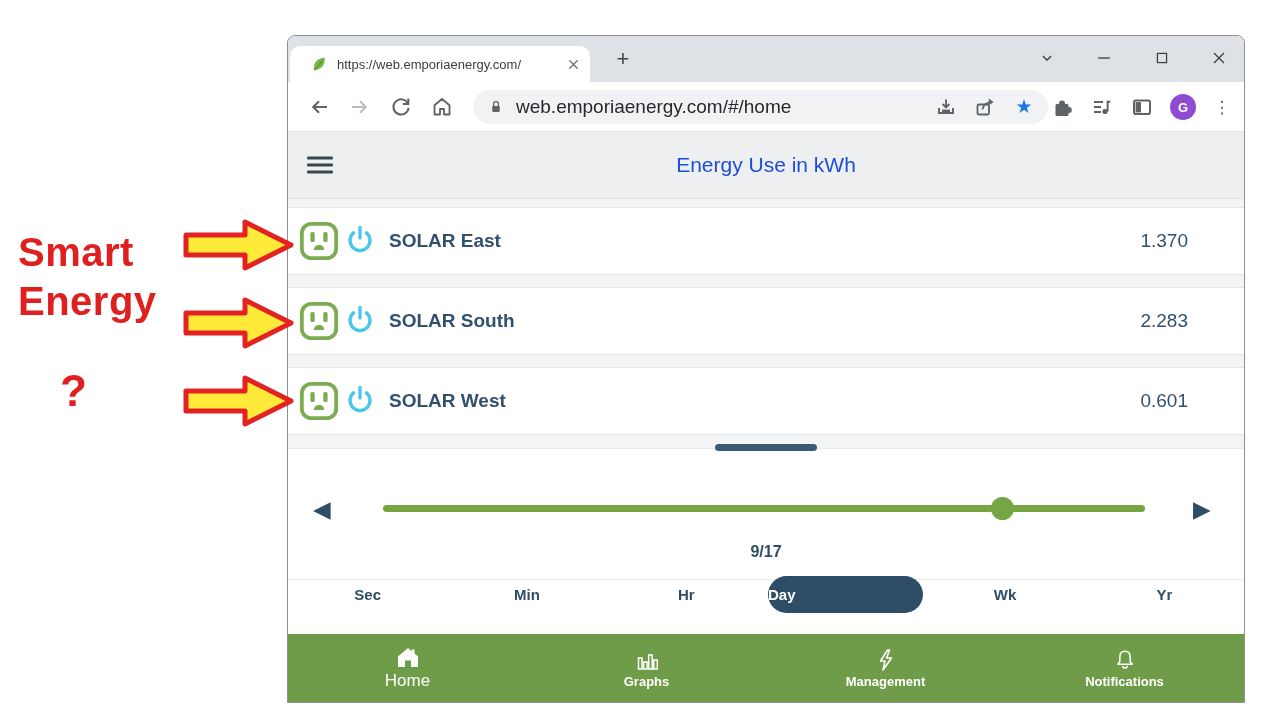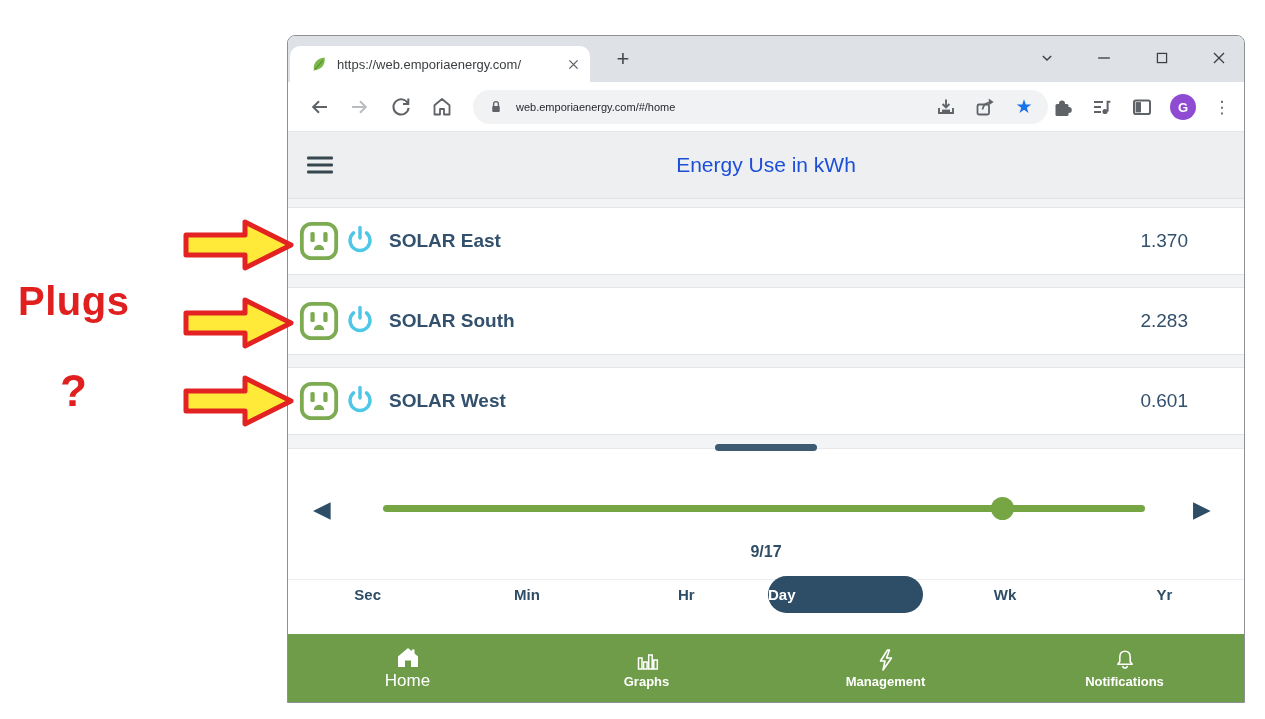--- a/index.html
+++ b/index.html
@@ -25,21 +25,21 @@
   .newtab { position:absolute; left:320px; top:8px; width:30px; height:30px; display:flex;
     align-items:center; justify-content:center; font-size:22px; color:#45484c; font-weight:400; }
   .winctl { position:absolute; top:7px; width:30px; height:30px; display:flex; align-items:center; justify-content:center; }
 
   
   .toolbar { position:relative; height:50px; background:#fff; display:flex; align-items:center;
     padding-left:19px; border-bottom:1px solid #e4e6e8; }
   .tool-icon { width:24px; height:24px; margin-right:17px; flex:0 0 auto; }
   .omnibox { height:34px; width:575px; margin-left:2px; background:#f0f2f4; border-radius:17px;
     display:flex; align-items:center; padding:0 12px 0 14px; }
-  .omni-url { flex:1; margin-left:11px; font-size:11px; color:#27292d; white-space:nowrap; overflow:hidden; }
+  .omni-url { flex:1; margin-left:11px; font-size:19px; color:#27292d; white-space:nowrap; overflow:hidden; }
   .omni-icon { width:24px; height:24px; margin-left:15px; flex:0 0 auto; }
   .star-glyph { font-size:19px; color:#1a73e8; line-height:24px; text-align:center; }
   .toolbar-right { position:absolute; right:12px; top:0; height:50px; display:flex; align-items:center; gap:16px; }
   .avatar { width:26px; height:26px; border-radius:50%; background:#8f4bd1; color:#fff; font-size:13px;
     font-weight:bold; display:flex; align-items:center; justify-content:center; }
   .menu-dots { font-size:17px; color:#5f6368; width:20px; text-align:center; }
 
   
   .appheader { position:relative; height:67px; background:#edeff0; border-bottom:1px solid #e0e2e3;
     display:flex; align-items:center; }
@@ -84,21 +84,21 @@
   .nav-item { flex:1; display:flex; flex-direction:column; align-items:center; justify-content:center;
     gap:2px; cursor:pointer; }
   .nav-label { color:#ffffff; font-size:13px; font-weight:bold; }
   .nav-item.active .nav-label { font-size:17px; font-weight:normal; }
 </style>
 </head>
 <body>
 
 <div class="page">
 
-  <div class="annot-text"><br><span>Plugs</span></div>
+  <div class="annot-text"><span>Smart</span><br><span>Energy</span></div>
   <div class="annot-q">?</div>
 
   <svg class="annot-arrow" style="top:219px" viewBox="0 0 112 52">
     <polygon points="3,16 62,16 62,3 108,26 62,49 62,36 3,36" fill="#ffea3a" stroke="#e32222" stroke-width="5" stroke-linejoin="round"></polygon>
   </svg>
   <svg class="annot-arrow" style="top:297px" viewBox="0 0 112 52">
     <polygon points="3,16 62,16 62,3 108,26 62,49 62,36 3,36" fill="#ffea3a" stroke="#e32222" stroke-width="5" stroke-linejoin="round"></polygon>
   </svg>
   <svg class="annot-arrow" style="top:375px" viewBox="0 0 112 52">
     <polygon points="3,16 62,16 62,3 108,26 62,49 62,36 3,36" fill="#ffea3a" stroke="#e32322" stroke-width="5" stroke-linejoin="round"></polygon>

